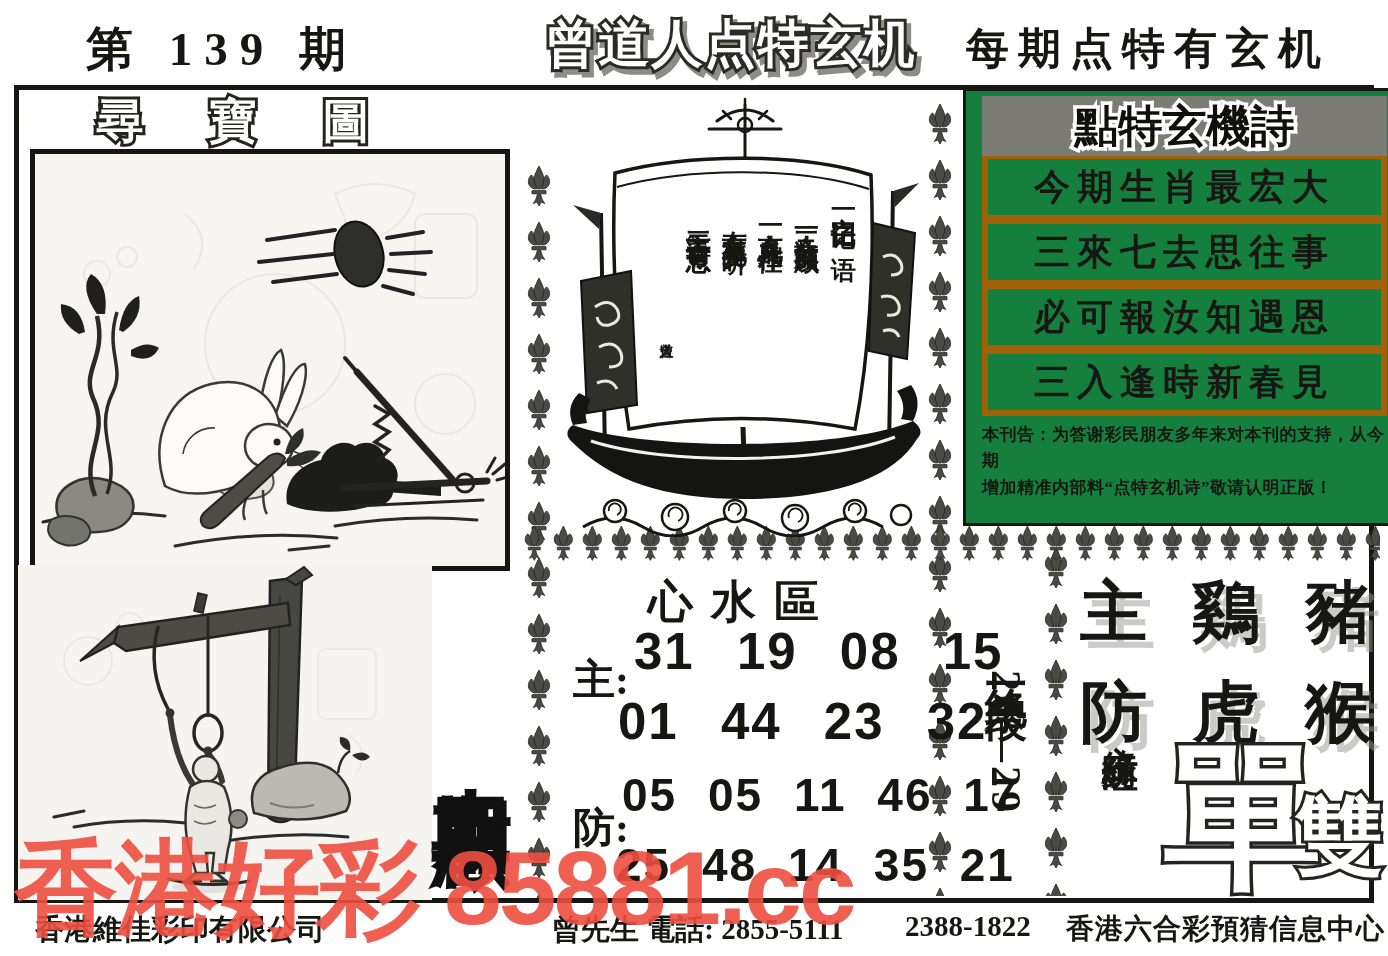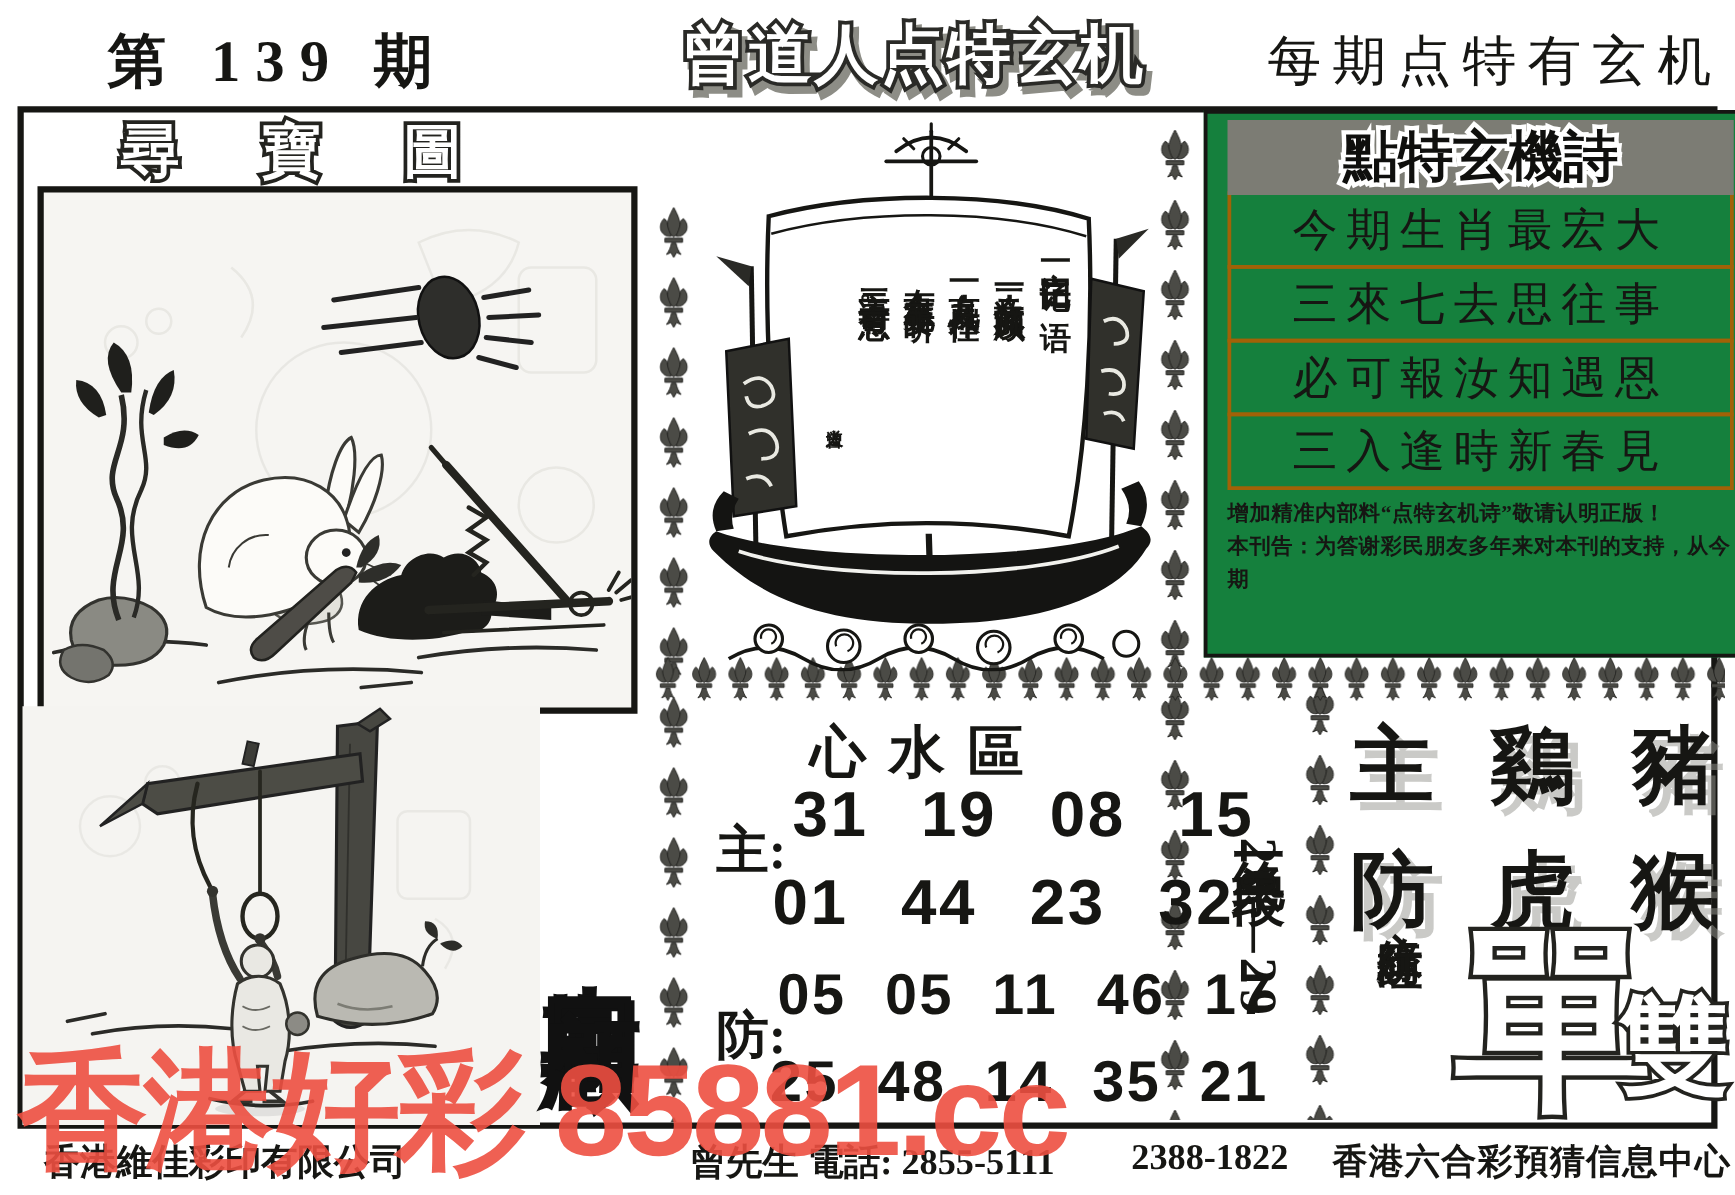--- a/index.html
+++ b/index.html
@@ -10,21 +10,21 @@
   
   .lay{position:absolute;left:0;top:0;width:100%;white-space:nowrap;}
   .center{text-align:center;}
   
   .issue{left:86px;top:18px;font-size:47px;font-weight:700;letter-spacing:12px;text-align:center;}
   .masthead{left:516px;top:10px;width:430px;height:70px;font-size:51px;font-weight:900;
             letter-spacing:2px;font-family:"Liberation Sans", sans-serif;}
   .masthead .l1{-webkit-text-stroke:7px #8d8d86;color:#8d8d86;transform:translate(4px,5px);}
   .masthead .l2{-webkit-text-stroke:6px #2a2a27;color:#2a2a27;}
   .masthead .l3{color:#fff;}
-  .slogan{left:966px;top:20px;font-size:43px;font-weight:400;letter-spacing:9px;margin-left:48px;}
+  .slogan{left:966px;top:20px;font-size:43px;font-weight:700;letter-spacing:9px;}
   
   .main-frame{left:14px;top:85px;width:1350px;height:808px;border:5px solid #161613;}
   
   .t-title{left:96px;top:90px;width:340px;height:60px;font-size:47px;font-weight:900;
            letter-spacing:66px;font-family:"Liberation Sans", sans-serif;}
   .t-title .l1{-webkit-text-stroke:6px #23231f;color:#23231f;}
   .t-title .l2{color:#fff;}
   .draw1{left:30px;top:149px;width:470px;height:412px;border:5px solid #161613;background:#f6f5f2;box-sizing:content-box;}
   .draw2{left:18px;top:565px;width:414px;height:335px;background:#f5f4f1;}
   .review{left:424px;top:574px;width:98px;height:330px;font-size:77px;font-weight:900;
@@ -39,22 +39,22 @@
   .sc3{left:195px;top:116px;}
   .sc4{left:159px;top:116px;}
   .sc5{left:123px;top:116px;}
   .ssig{position:absolute;left:94px;top:238px;font-size:14px;font-weight:700;height:70px;}
   
   .panel{left:963px;top:88px;width:405px;height:422px;border:3px solid #161613;background:#15803d;padding:5px 16px;}
   .panel-title{position:relative;height:60px;background:#7c7c74;font-size:44px;font-weight:900;
                font-family:"Liberation Sans", sans-serif;line-height:60px;}
   .panel-title .l1{-webkit-text-stroke:7px #fff;color:#fff;}
   .panel-title .l2{color:#0f0f0d;}
-  .prow{border:3px solid #a16207;margin-top:-3px;height:56px;line-height:56px;text-align:center;
-        font-size:36px;font-weight:400;letter-spacing:7px;}
+  .prow{border:6px solid #a16207;margin-top:-3px;height:56px;line-height:56px;text-align:center;
+        font-size:36px;font-weight:700;letter-spacing:7px;}
   .prow:first-of-type{margin-top:6px;}
   .notice{margin-top:6px;font-size:17px;font-weight:700;line-height:1.55;letter-spacing:0.5px;}
   
   .hw-title{left:648px;top:572px;font-size:45px;font-weight:700;letter-spacing:18px;}
   .hw-label{font-size:42px;font-weight:700;}
   .hw-main-label{left:573px;top:652px;}
   .hw-guard-label{left:573px;top:800px;}
   .hw-num{font-family:"Liberation Sans", sans-serif;font-weight:700;letter-spacing:2px;white-space:nowrap;}
   .hw-r1{left:634px;top:622px;font-size:51px;word-spacing:26px;}
   .hw-r2{left:618px;top:692px;font-size:51px;word-spacing:26px;}
@@ -319,22 +319,22 @@
 <div class="abs panel">
   <div class="panel-title center">
     <span class="lay l1">點特玄機詩</span>
     <span class="lay l2">點特玄機詩</span>
   </div>
   <div class="prow">今期生肖最宏大</div>
   <div class="prow">三來七去思往事</div>
   <div class="prow">必可報汝知遇恩</div>
   <div class="prow">三入逢時新春見</div>
   <div class="notice">
+    <div>本刊告：为答谢彩民朋友多年来对本刊的支持，从今期</div>
     <div>增加精准内部料“点特玄机诗”敬请认明正版！</div>
-    <div>本刊告：为答谢彩民朋友多年来对本刊的支持，从今期</div>
   </div>
 </div>
 
 <div class="abs hw-title">心水區</div>
 <div class="abs hw-label hw-main-label">主:</div>
 <div class="abs hw-num hw-r1">31 19 08 15</div>
 <div class="abs hw-num hw-r2">01 44 23 32</div>
 <div class="abs hw-label hw-guard-label">防:</div>
 <div class="abs hw-num hw-r3">05 05 11 46 17</div>
 <div class="abs hw-num hw-r4">25 48 14 35 21</div>

